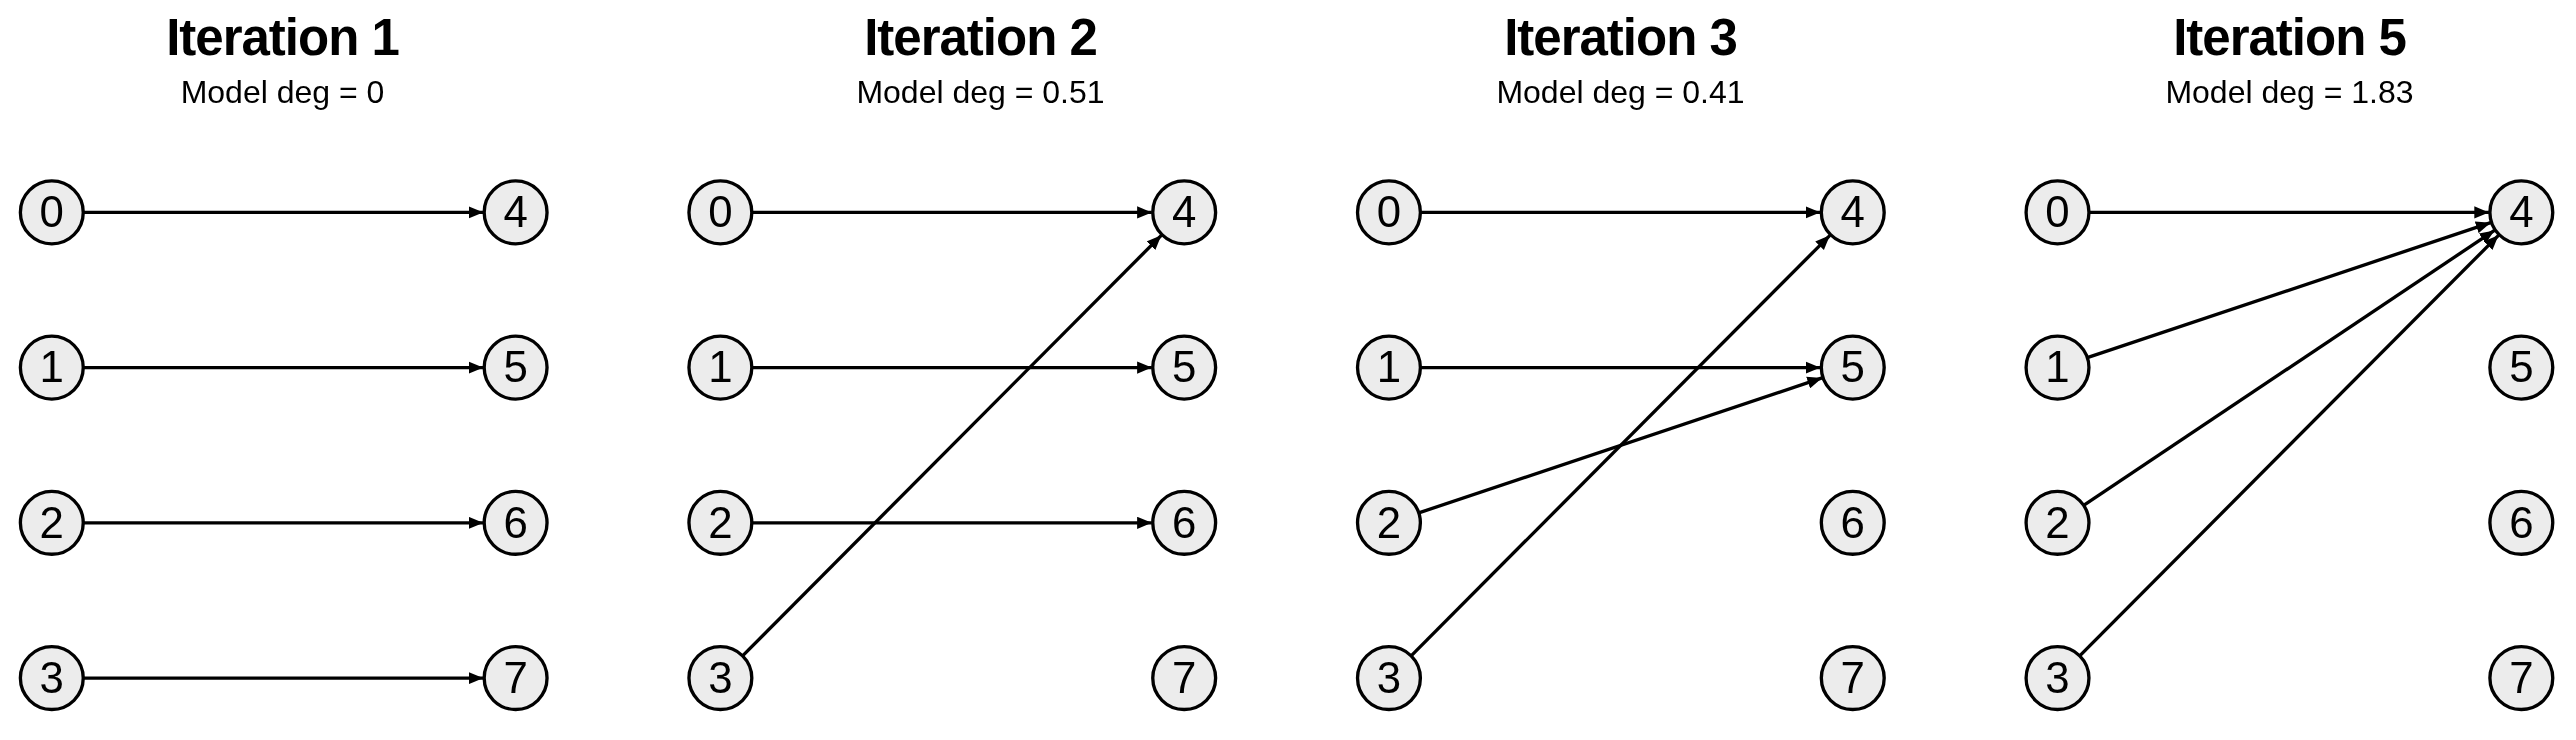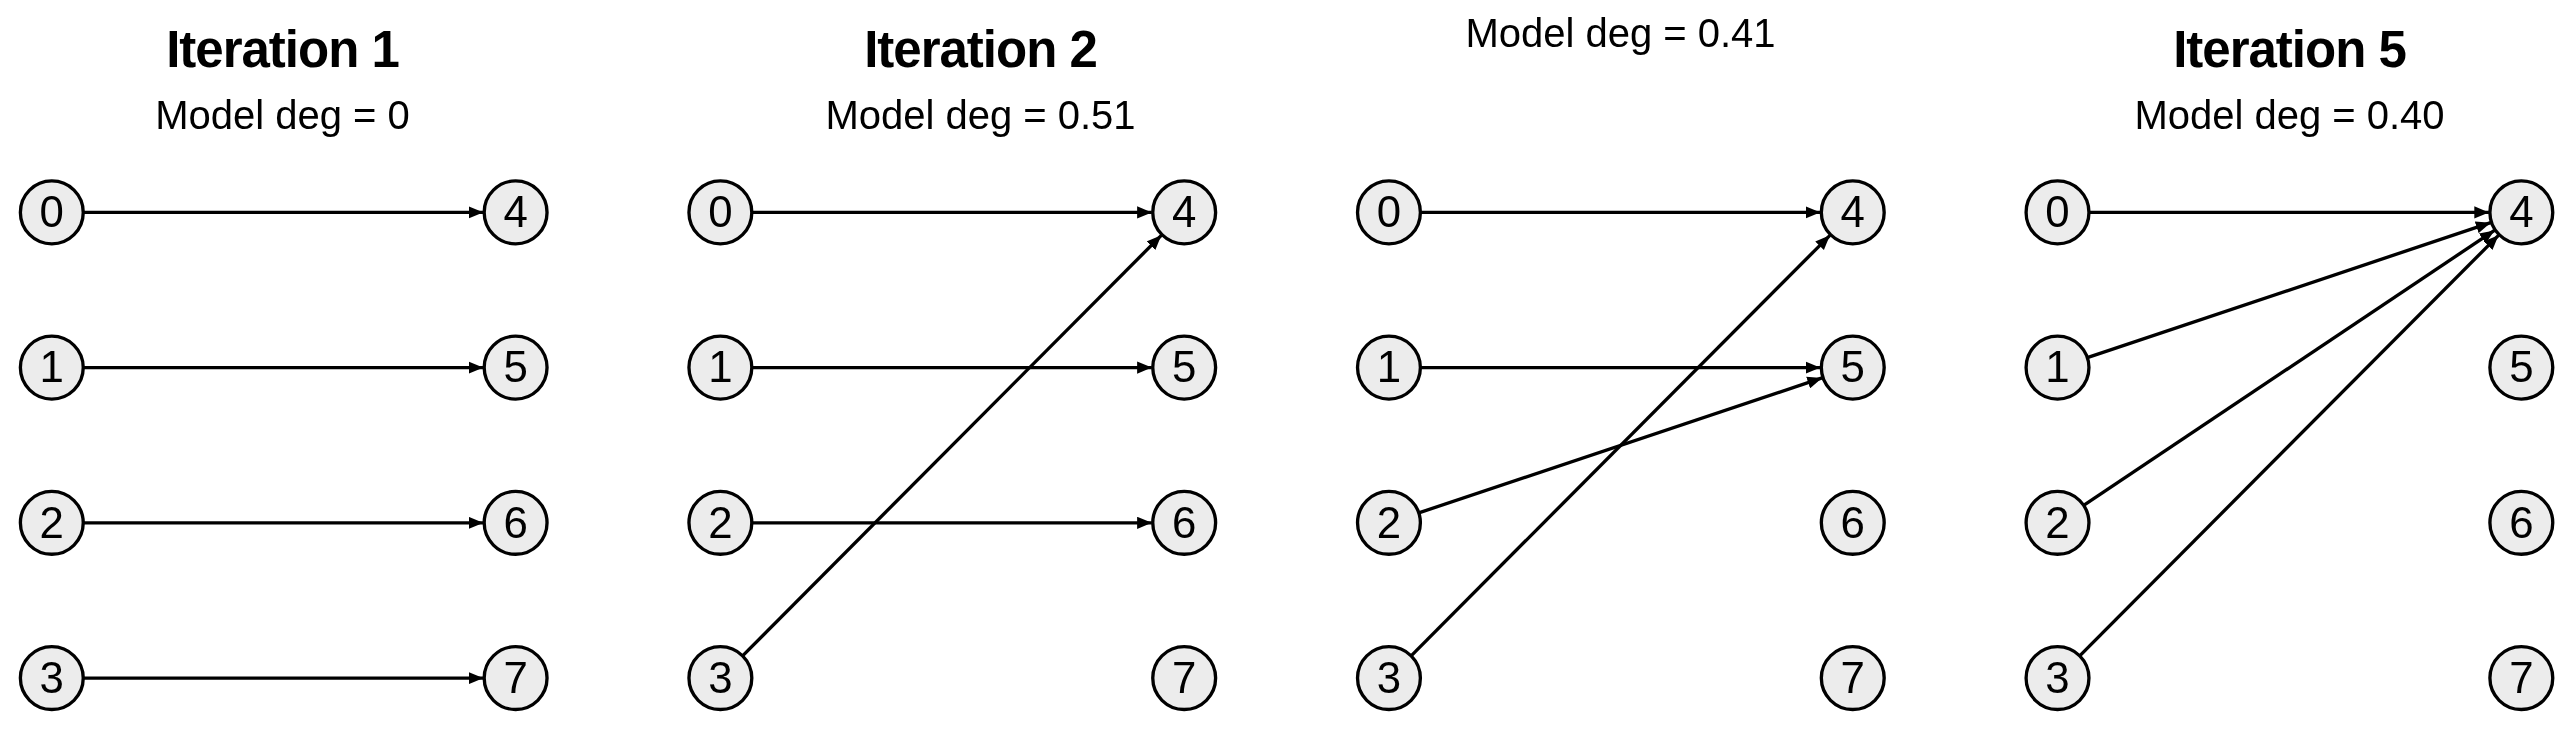--- a/index.html
+++ b/index.html
@@ -28,29 +28,29 @@
     text-align: center;
     color: #000000;
     pointer-events: none;
   }
   .panel-head.p1 { left: 16px; }
   .panel-head.p2 { left: 714px; }
   .panel-head.p3 { left: 1354px; }
   .panel-head.p4 { left: 2023px; }
 
   .panel-title {
-    margin: 12px;
+    margin: 0;
     font-size: 51px;
     font-weight: 700;
     line-height: 1.25;
     letter-spacing: -1px;
   }
   .panel-subtitle {
     margin: 5.7px 0 0 0;
-    font-size: 40px;
+    font-size: 32px;
     font-weight: 400;
     line-height: 1.1;
   }
 
   .node-circle { }
   .node-label {
     font-family: "Liberation Sans", sans-serif;
     font-size: 46px;
     fill: #000000;
   }
@@ -160,22 +160,23 @@
     <h2 class="panel-title">Iteration 1</h2>
     <p class="panel-subtitle">Model deg = 0</p>
   </section>
 
   <section class="panel-head p2">
     <h2 class="panel-title">Iteration 2</h2>
     <p class="panel-subtitle">Model deg = 0.51</p>
   </section>
 
   <section class="panel-head p3">
+    <h2 class="panel-title">Iteration 3</h2>
     <p class="panel-subtitle">Model deg = 0.41</p>
   </section>
 
   <section class="panel-head p4">
     <h2 class="panel-title">Iteration 5</h2>
-    <p class="panel-subtitle">Model deg = 0.40</p>
+    <p class="panel-subtitle">Model deg = 1.83</p>
   </section>
 
 </div>
 
 
 </body></html>

